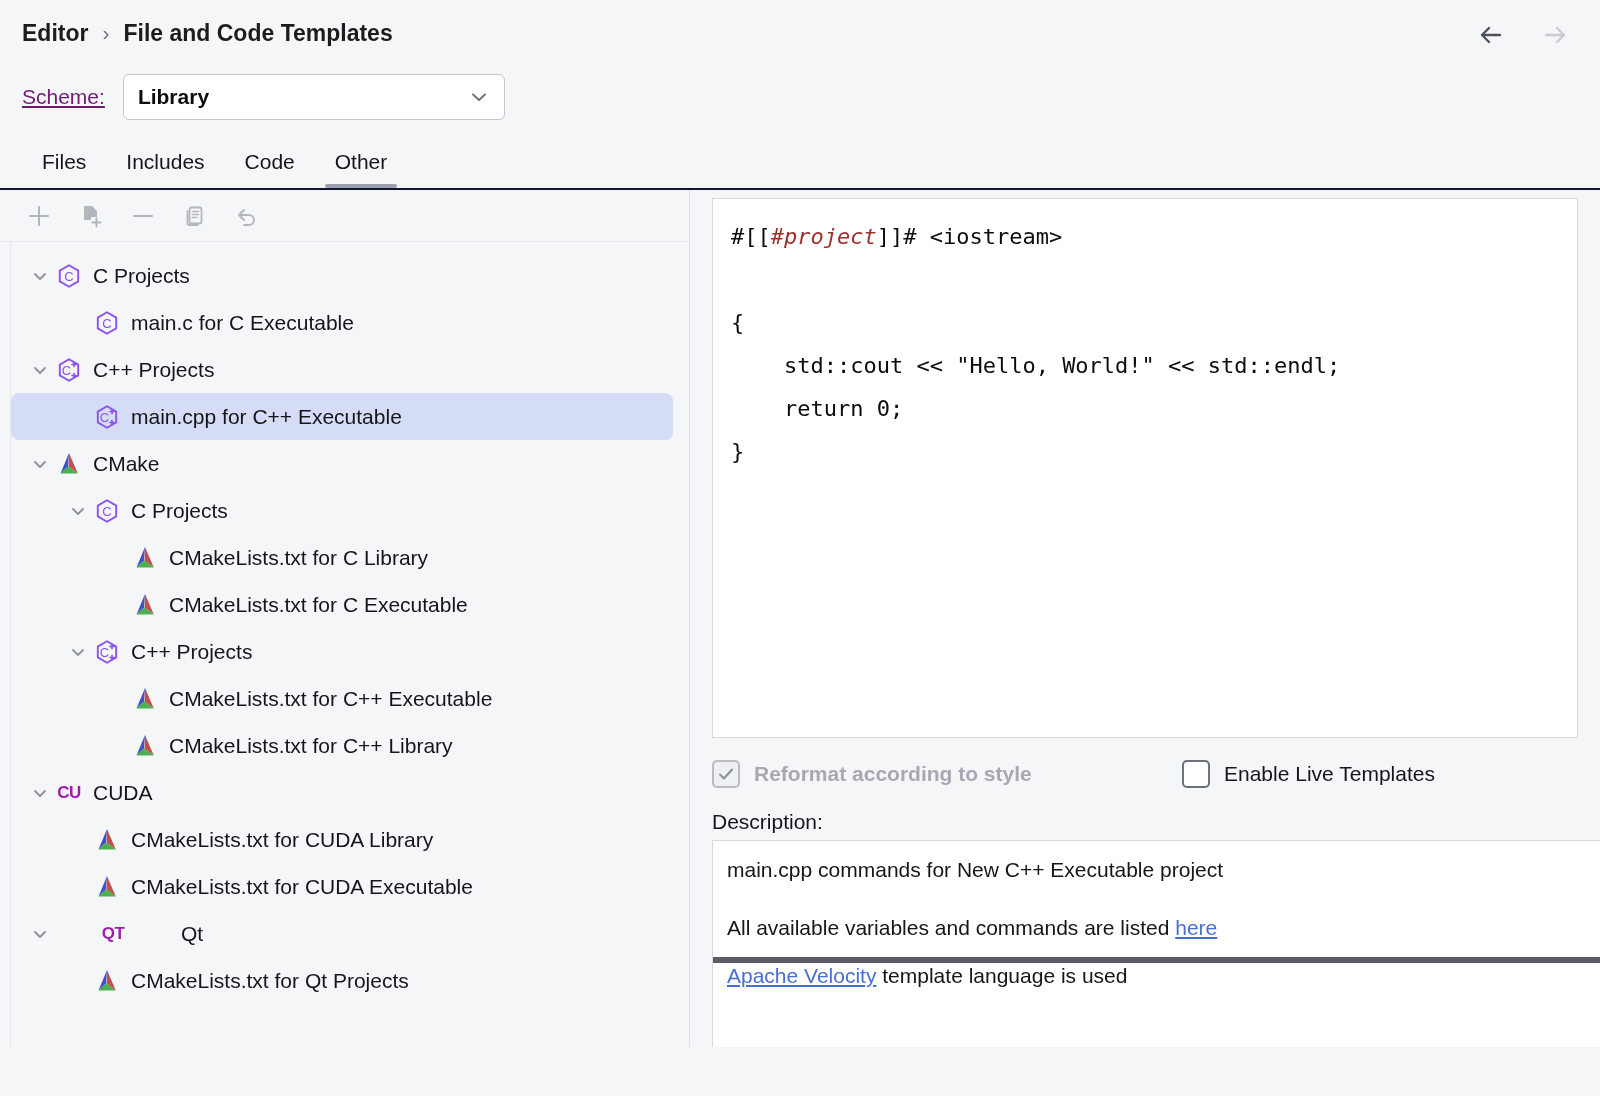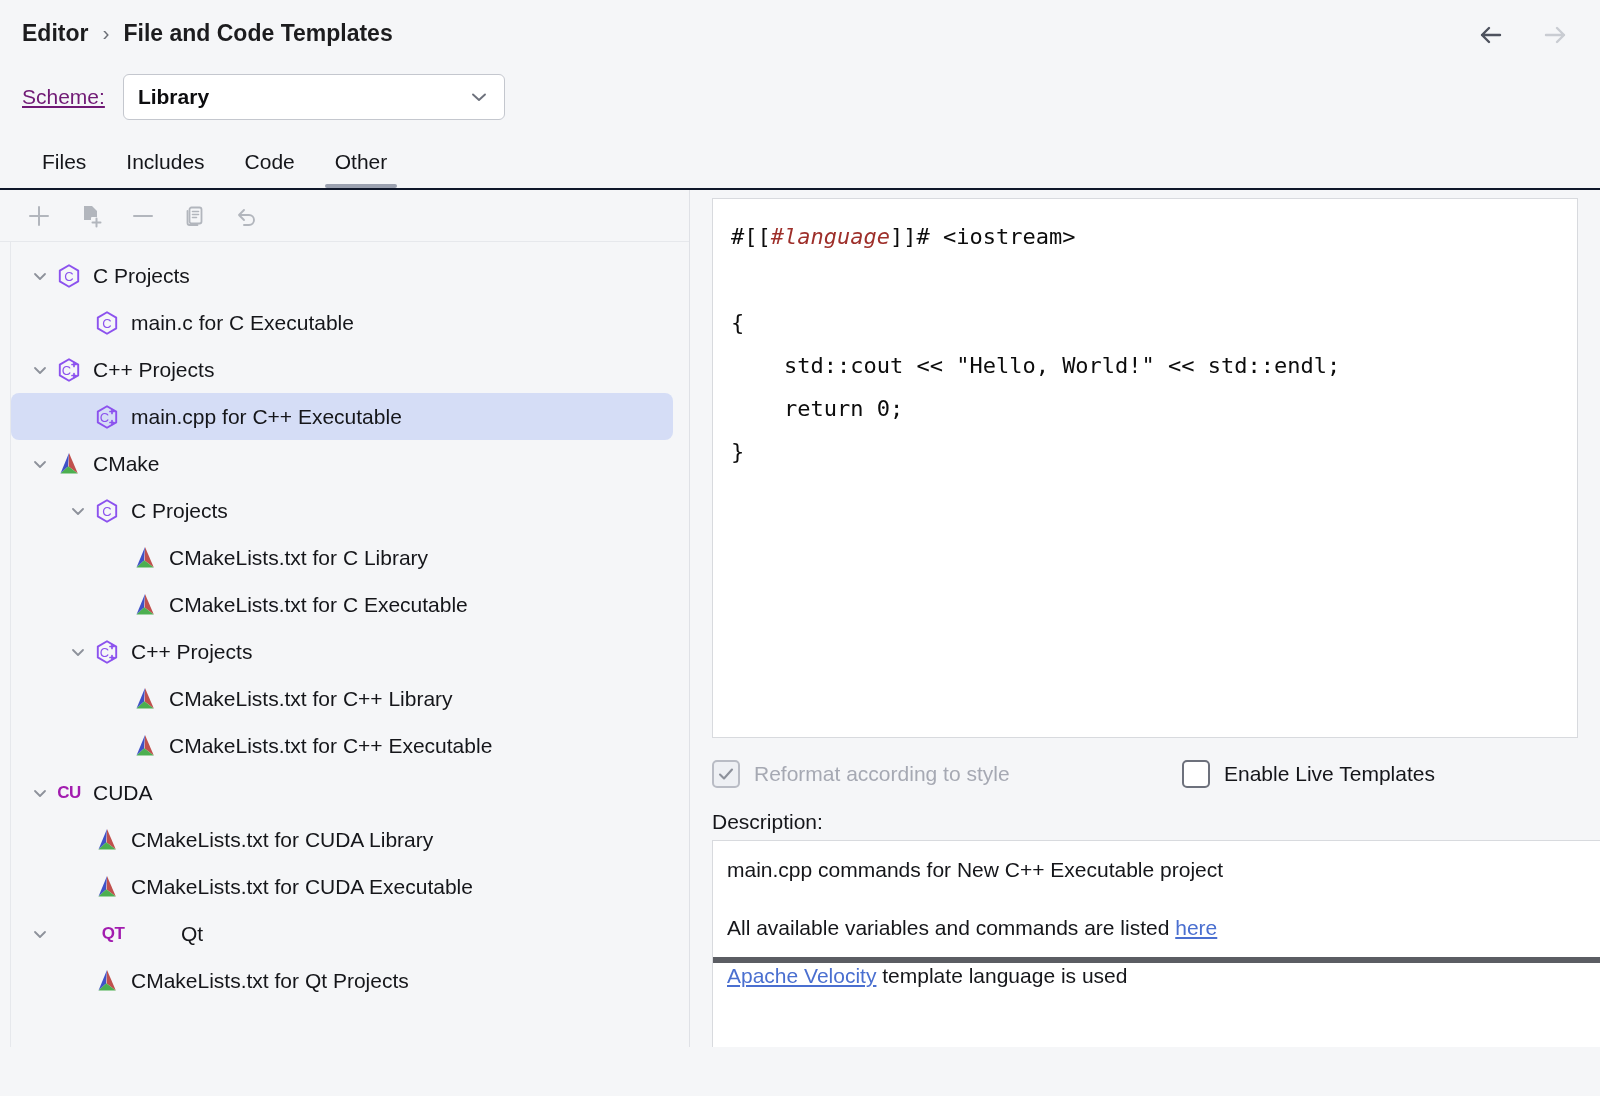--- a/index.html
+++ b/index.html
@@ -212,21 +212,21 @@
     border-radius: 5px;
     border: 2px solid #b9bcc5;
     background: #eef0f4;
     display: flex; align-items: center; justify-content: center;
     margin-right: 14px;
     flex: 0 0 auto;
   }
   .cb-box.enabled { border-color: #6d717c; background: #ffffff; }
   .cb-check { width: 18px; height: 18px; display: block; }
   .cb-label { font-size: 21px; color: #15161a; }
-  .cb-label.disabled { color: #a6a9b3; }
+  .cb-label.disabled { color: #a6a9b3; font-weight: bold; }
 
   .desc-label {
     font-size: 21px;
     color: #15161a;
     padding: 10px 22px 6px 22px;
   }
   .desc-box {
     margin: 0 0 0 22px;
     background: #ffffff;
     border-top: 1px solid #d8dade;
@@ -470,36 +470,36 @@
               <path d="M5 8 L10 13 L15 8" fill="none" stroke="#8d919b" stroke-width="1.8" stroke-linecap="round" stroke-linejoin="round"></path>
             </svg>
           </span>
           <span class="node-icon">
             <svg width="28" height="28" viewBox="0 0 28 28">
               <path d="M14 3 L5.5 23.5 L13 16.5 Z" fill="#3f51c8"></path>
               <path d="M14 3 L22.8 23.5 L13.6 16.6 Z" fill="#c0504d"></path>
               <path d="M5.5 23.5 L22.8 23.5 L13.3 16.3 Z" fill="#4caf50"></path>
             </svg>
           </span>
+          <span class="node-label">CMakeLists.txt for C++ Executable</span>
+        </div>
+        <div class="tree-row" style="padding-left: 90px;">
+          <span class="twisty empty">
+            <svg width="20" height="20" viewBox="0 0 20 20">
+              <path d="M5 8 L10 13 L15 8" fill="none" stroke="#8d919b" stroke-width="1.8" stroke-linecap="round" stroke-linejoin="round"></path>
+            </svg>
+          </span>
+          <span class="node-icon">
+            <svg width="28" height="28" viewBox="0 0 28 28">
+              <path d="M14 3 L5.5 23.5 L13 16.5 Z" fill="#3f51c8"></path>
+              <path d="M14 3 L22.8 23.5 L13.6 16.6 Z" fill="#c0504d"></path>
+              <path d="M5.5 23.5 L22.8 23.5 L13.3 16.3 Z" fill="#4caf50"></path>
+            </svg>
+          </span>
           <span class="node-label">CMakeLists.txt for C++ Library</span>
-        </div>
-        <div class="tree-row" style="padding-left: 90px;">
-          <span class="twisty empty">
-            <svg width="20" height="20" viewBox="0 0 20 20">
-              <path d="M5 8 L10 13 L15 8" fill="none" stroke="#8d919b" stroke-width="1.8" stroke-linecap="round" stroke-linejoin="round"></path>
-            </svg>
-          </span>
-          <span class="node-icon">
-            <svg width="28" height="28" viewBox="0 0 28 28">
-              <path d="M14 3 L5.5 23.5 L13 16.5 Z" fill="#3f51c8"></path>
-              <path d="M14 3 L22.8 23.5 L13.6 16.6 Z" fill="#c0504d"></path>
-              <path d="M5.5 23.5 L22.8 23.5 L13.3 16.3 Z" fill="#4caf50"></path>
-            </svg>
-          </span>
-          <span class="node-label">CMakeLists.txt for C++ Executable</span>
         </div>
         <div class="tree-row" style="padding-left: 14px;">
           <span class="twisty">
             <svg width="20" height="20" viewBox="0 0 20 20">
               <path d="M5 8 L10 13 L15 8" fill="none" stroke="#8d919b" stroke-width="1.8" stroke-linecap="round" stroke-linejoin="round"></path>
             </svg>
           </span>
           <span class="node-icon">
             <span class="txt-icon">CU</span>
           </span>
@@ -560,21 +560,21 @@
             </svg>
           </span>
           <span class="node-label">CMakeLists.txt for Qt Projects</span>
         </div>
       </div>
   </div>
 
   <div class="right-panel">
 
     <div class="code-editor" id="code-editor">
-        <div class="code-line"><span>#[[</span><span class="kw-include">#language</span><span>]]# &lt;iostream&gt;</span></div>
+        <div class="code-line"><span>#[[</span><span class="kw-include">#project</span><span>]]# &lt;iostream&gt;</span></div>
         <div class="code-line"><span></span>&nbsp;</div>
         <div class="code-line"><span>{</span></div>
         <div class="code-line"><span>    std::cout &lt;&lt; "Hello, World!" &lt;&lt; std::endl;</span></div>
         <div class="code-line"><span>    return 0;</span></div>
         <div class="code-line"><span>}</span></div>
       </div>
 
     <div class="checkbox-row">
       <div class="cb-item first">
         <span class="cb-box">

